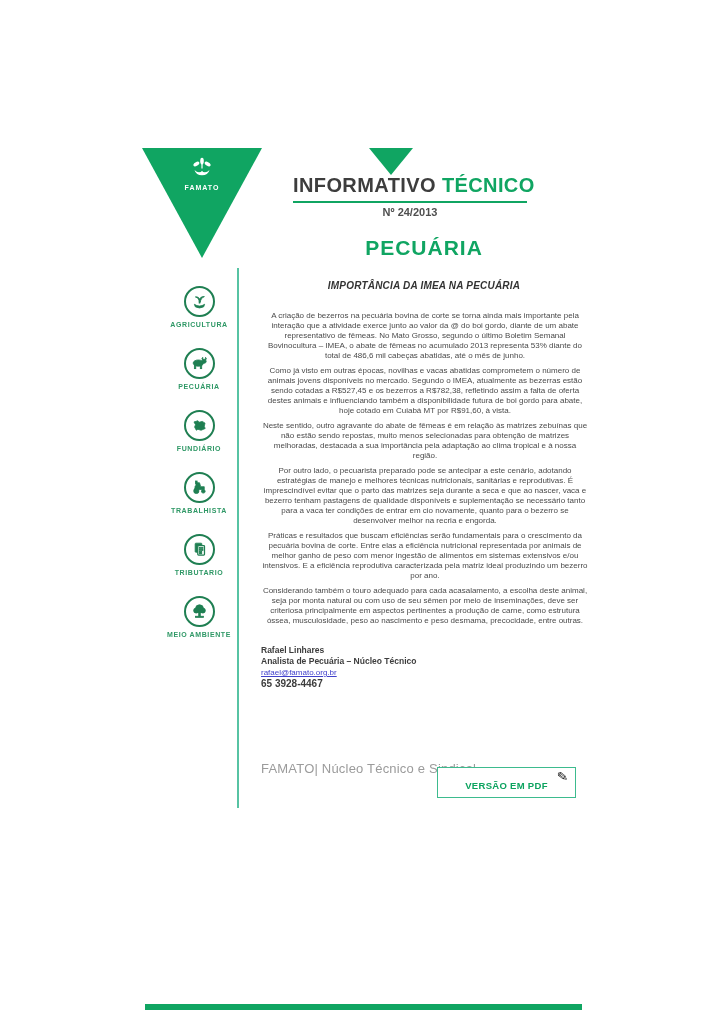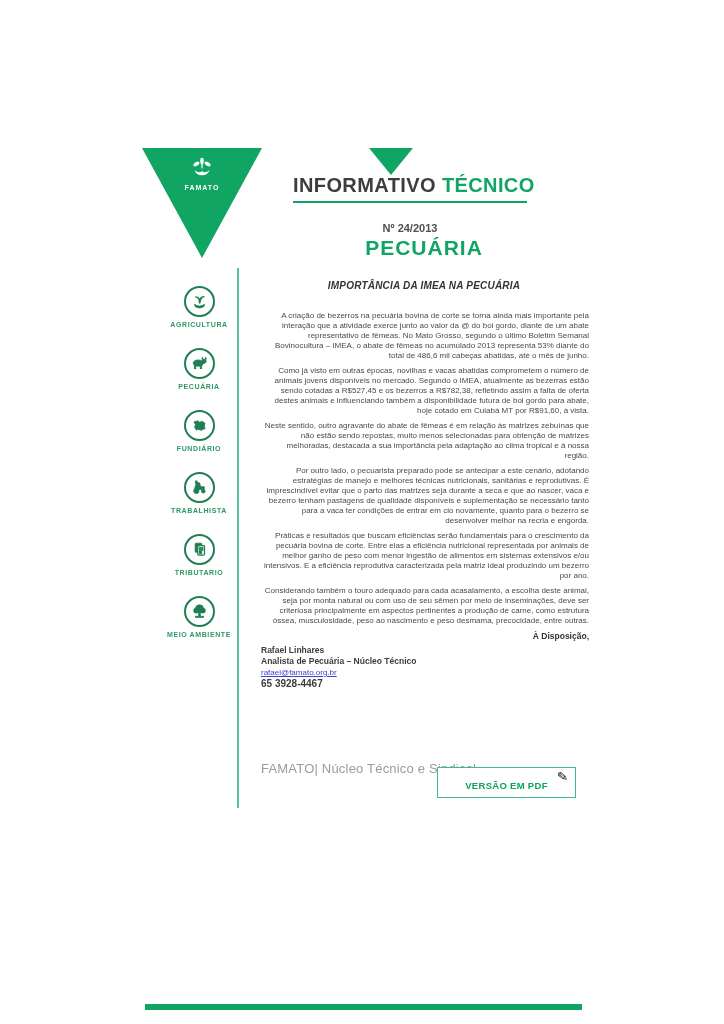--- a/index.html
+++ b/index.html
@@ -30,21 +30,21 @@
     position:absolute;left:369px;top:148px;width:0;height:0;
     border-left:22px solid transparent;border-right:22px solid transparent;
     border-top:27px solid var(--green);
   }
   .masthead{position:absolute;left:293px;top:174px;width:234px;text-align:center;}
   .masthead-title{
     font-size:20px;font-weight:bold;letter-spacing:.4px;color:#3d3d3d;
     padding-bottom:4px;border-bottom:2px solid var(--green);white-space:nowrap;
   }
   .masthead-title .accent{color:var(--green);}
-  .masthead-issue{font-size:11px;font-weight:bold;color:#4f4f4f;margin-top:19px;}
+  .masthead-issue{font-size:11px;font-weight:bold;color:#4f4f4f;margin-top:3px;}
   
   .section-title{
     position:absolute;left:258px;top:236px;width:332px;text-align:center;
     font-size:21px;font-weight:bold;letter-spacing:1px;color:var(--green);
   }
   .article-title{
     position:absolute;left:258px;top:280px;width:332px;text-align:center;
     font-size:10px;font-weight:bold;font-style:italic;color:#333;letter-spacing:.2px;
   }
   
@@ -56,21 +56,21 @@
   }
   .icon-circle svg{width:19px;height:19px;fill:var(--dark-green);stroke:var(--dark-green);}
   .sidebar-label{
     font-size:7px;font-weight:bold;color:var(--label-green);
     letter-spacing:.6px;text-align:center;white-space:nowrap;
   }
   .vline{position:absolute;left:237px;top:268px;width:2px;height:540px;background:var(--line-green);}
   
   .content{
     position:absolute;left:261px;top:311px;width:328px;
-    font-size:8px;line-height:10px;color:var(--text);text-align:right;
+    font-size:8px;line-height:10px;color:var(--text);text-align:center;
   }
   .content p{margin:0 0 5px 0;}
   .closing{font-weight:bold;color:#333;font-size:8.5px;margin-top:4px;}
   
   .signature{position:absolute;left:261px;top:645px;font-size:8.5px;line-height:11px;color:#3d3d3d;}
   .sig-name,.sig-role,.sig-phone{font-weight:bold;}
   .sig-email a{color:#4141cb;text-decoration:underline;font-size:8px;}
   .sig-phone{font-size:10px;}
   
   .footer-credit{
@@ -185,21 +185,20 @@
 </div>
 <div class="vline"></div>
 
 <div class="content">
   <p>A criação de bezerros na pecuária bovina de corte se torna ainda mais importante pela interação que a atividade exerce junto ao valor da @ do boi gordo, diante de um abate representativo de fêmeas. No Mato Grosso, segundo o último Boletim Semanal Bovinocultura – IMEA, o abate de fêmeas no acumulado 2013 representa 53% diante do total de 486,6 mil cabeças abatidas, até o mês de junho.</p>
   <p>Como já visto em outras épocas, novilhas e vacas abatidas comprometem o número de animais jovens disponíveis no mercado. Segundo o IMEA, atualmente as bezerras estão sendo cotadas a R$527,45 e os bezerros a R$782,38, refletindo assim a falta de oferta destes animais e influenciando também a disponibilidade futura de boi gordo para abate, hoje cotado em Cuiabá MT por R$91,60, à vista.</p>
   <p>Neste sentido, outro agravante do abate de fêmeas é em relação às matrizes zebuínas que não estão sendo repostas, muito menos selecionadas para obtenção de matrizes melhoradas, destacada a sua importância pela adaptação ao clima tropical e à nossa região.</p>
   <p>Por outro lado, o pecuarista preparado pode se antecipar a este cenário, adotando estratégias de manejo e melhores técnicas nutricionais, sanitárias e reprodutivas. É imprescindível evitar que o parto das matrizes seja durante a seca e que ao nascer, vaca e bezerro tenham pastagens de qualidade disponíveis e suplementação se necessário tanto para a vaca ter condições de entrar em cio novamente, quanto para o bezerro se desenvolver melhor na recria e engorda.</p>
   <p>Práticas e resultados que buscam eficiências serão fundamentais para o crescimento da pecuária bovina de corte. Entre elas a eficiência nutricional representada por animais de melhor ganho de peso com menor ingestão de alimentos em sistemas extensivos e/ou intensivos. E a eficiência reprodutiva caracterizada pela matriz ideal produzindo um bezerro por ano.</p>
   <p>Considerando também o touro adequado para cada acasalamento, a escolha deste animal, seja por monta natural ou com uso de seu sêmen por meio de inseminações, deve ser criteriosa principalmente em aspectos pertinentes a produção de carne, como estrutura óssea, musculosidade, peso ao nascimento e peso desmama, precocidade, entre outras.</p>
-  <div class="closing">À Disposição,</div>
 </div>
 
 <div class="signature">
   <div class="sig-name">Rafael Linhares</div>
   <div class="sig-role">Analista de Pecuária – Núcleo Técnico</div>
   <div class="sig-email">
     <a href="#">rafael@famato.org.br</a>
   </div>
   <div class="sig-phone">65 3928-4467</div>
 </div>

